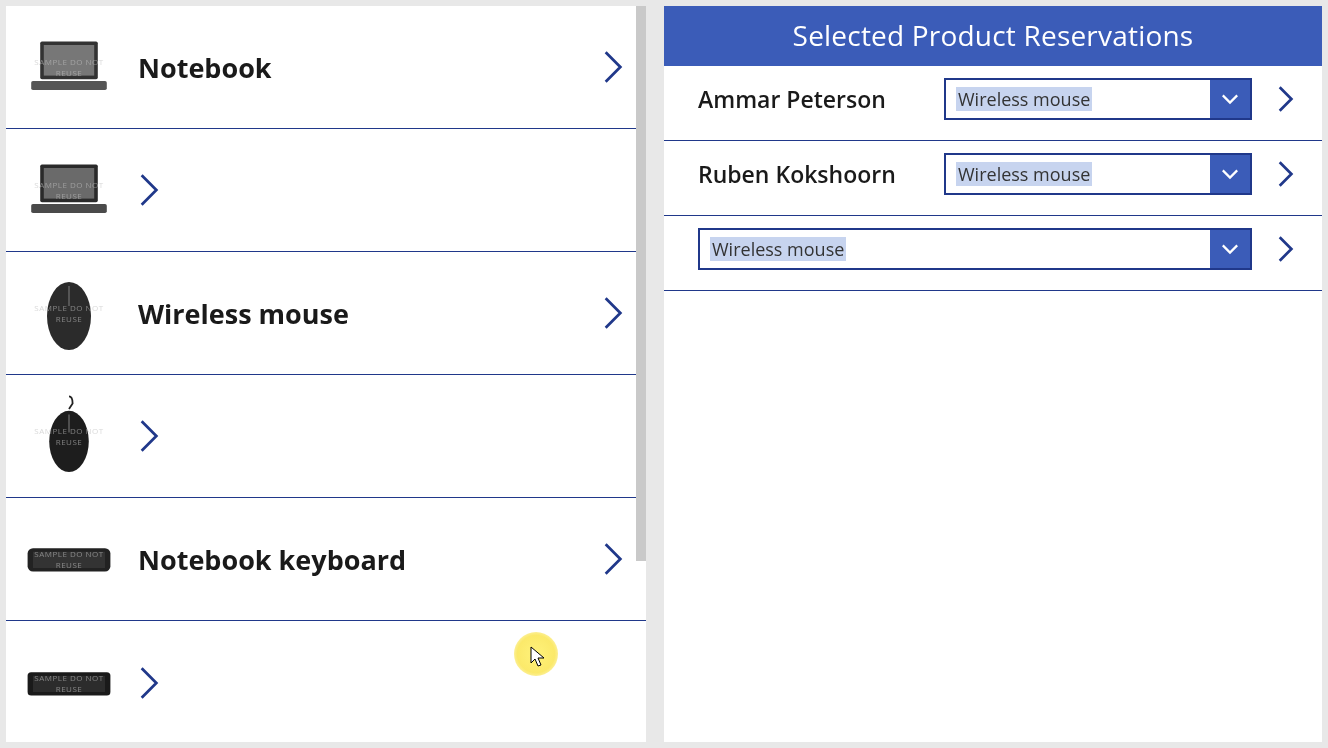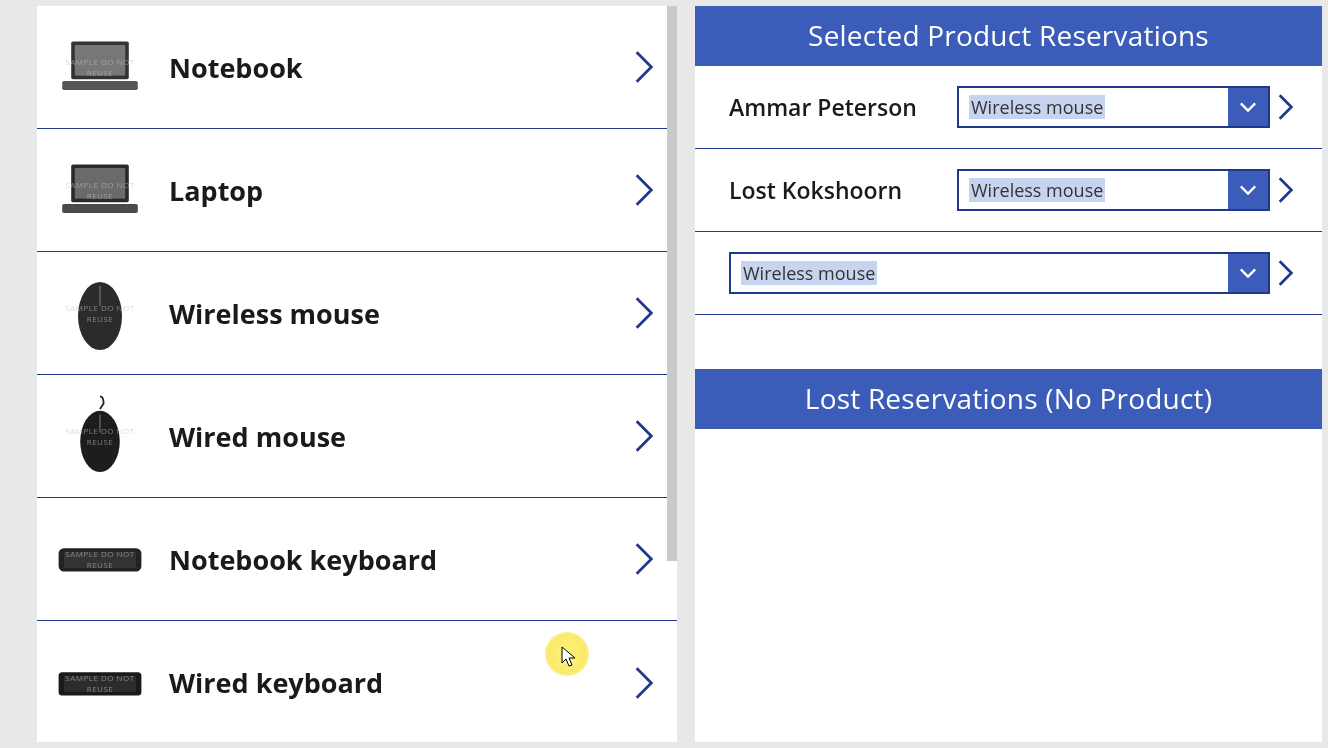--- a/index.html
+++ b/index.html
@@ -11,21 +11,20 @@
     background: #e8e8e8;
     padding: 6px;
     gap: 0;
   }
   .left-panel {
     flex: 0 0 640px;
     background: #ffffff;
     height: 100%;
     overflow: hidden;
     position: relative;
-    margin-left: 31px;
   }
   .scrollbar-vert {
     position: absolute;
     top: 0; right: 0;
     width: 10px; height: 555px;
     background: #c9c9c9;
     border-radius: 0;
   }
   .product-item {
     display: flex;
@@ -74,22 +73,23 @@
     color: #ffffff;
     text-align: center;
     font-size: 28px;
     font-weight: 500;
     padding: 10px 0 12px;
     letter-spacing: 0.2px;
   }
   .res-row {
     display: flex;
     align-items: center;
-    padding: 20px 26px 20px 34px;
+    padding: 12px 26px 20px 34px;
     border-bottom: 1px solid #20388a;
+    gap: 18px;
   }
   .res-name {
     flex: 0 0 228px;
     font-size: 23px;
     font-weight: 600;
     color: #1a1a1a;
   }
   .dropdown {
     flex: 1;
     display: flex;
@@ -167,21 +167,20 @@
     <div class="product-item">
       <div class="thumb">
         <svg viewBox="0 0 100 70">
             <rect x="18" y="6" width="64" height="42" rx="2" fill="#2a2a2a"></rect>
             <rect x="22" y="10" width="56" height="34" fill="#6a6a6a"></rect>
             <rect x="8" y="50" width="84" height="10" rx="2" fill="#4a4a4a"></rect>
           </svg>
         <div class="watermark">SAMPLE
 DO NOT REUSE</div>
       </div>
-      <div class="product-label">Laptop</div>
       <div class="chev">
         <svg viewBox="0 0 24 40">
             <polyline points="4,4 20,20 4,36" fill="none" stroke="#20388a" stroke-width="3"></polyline>
           </svg>
       </div>
     </div>
 
     <div class="product-item">
       <div class="thumb">
         <svg viewBox="0 0 60 90">
@@ -202,21 +201,20 @@
     <div class="product-item">
       <div class="thumb">
         <svg viewBox="0 0 60 100">
             <path d="M30 6 Q34 6 34 14 L30 20" fill="none" stroke="#222" stroke-width="2"></path>
             <ellipse cx="30" cy="56" rx="22" ry="34" fill="#1d1d1d"></ellipse>
             <line x1="30" y1="26" x2="30" y2="46" stroke="#555" stroke-width="2"></line>
           </svg>
         <div class="watermark">SAMPLE
 DO NOT REUSE</div>
       </div>
-      <div class="product-label">Wired mouse</div>
       <div class="chev">
         <svg viewBox="0 0 24 40">
             <polyline points="4,4 20,20 4,36" fill="none" stroke="#20388a" stroke-width="3"></polyline>
           </svg>
       </div>
     </div>
 
     <div class="product-item">
       <div class="thumb">
         <svg viewBox="0 0 100 40">
@@ -236,21 +234,20 @@
 
     <div class="product-item" style="border-bottom:none">
       <div class="thumb">
         <svg viewBox="0 0 100 40">
             <rect x="4" y="8" width="92" height="26" rx="4" fill="#1a1a1a"></rect>
             <rect x="10" y="12" width="80" height="18" fill="#2c2c2c"></rect>
           </svg>
         <div class="watermark">SAMPLE
 DO NOT REUSE</div>
       </div>
-      <div class="product-label">Wired keyboard</div>
       <div class="chev">
         <svg viewBox="0 0 24 40">
             <polyline points="4,4 20,20 4,36" fill="none" stroke="#20388a" stroke-width="3"></polyline>
           </svg>
       </div>
     </div>
 
     <div class="cursor-spot" style="left:508px; top:626px;"></div>
     <div class="cursor-arrow" style="left:524px; top:640px;">
       <svg width="18" height="22" viewBox="0 0 18 22">
@@ -275,21 +272,21 @@
         </div>
       </div>
       <div class="res-chev">
         <svg viewBox="0 0 20 32">
             <polyline points="3,3 16,16 3,29" fill="none" stroke="#20388a" stroke-width="3"></polyline>
           </svg>
       </div>
     </div>
 
     <div class="res-row">
-      <div class="res-name">Lost Kokshoorn</div>
+      <div class="res-name">Ruben Kokshoorn</div>
       <div class="dropdown">
         <div class="dd-text">
             <span>Wireless mouse</span>
           </div>
         <div class="dd-arrow">
           <svg viewBox="0 0 20 12">
               <polyline points="2,2 10,10 18,2" fill="none" stroke="#fff" stroke-width="2.5"></polyline>
             </svg>
         </div>
       </div>
@@ -313,18 +310,17 @@
       </div>
       <div class="res-chev">
         <svg viewBox="0 0 20 32">
             <polyline points="3,3 16,16 3,29" fill="none" stroke="#20388a" stroke-width="3"></polyline>
           </svg>
       </div>
     </div>
 
     <div class="lost-gap"></div>
 
-    <div class="section-header">Lost Reservations (No Product)</div>
 
     <div class="spacer-below"></div>
   </div>
 
 </div>
 
 </body></html>

